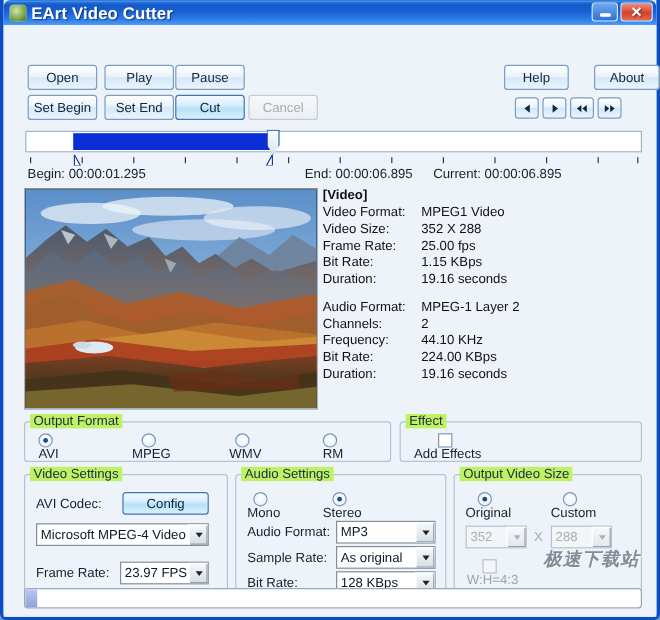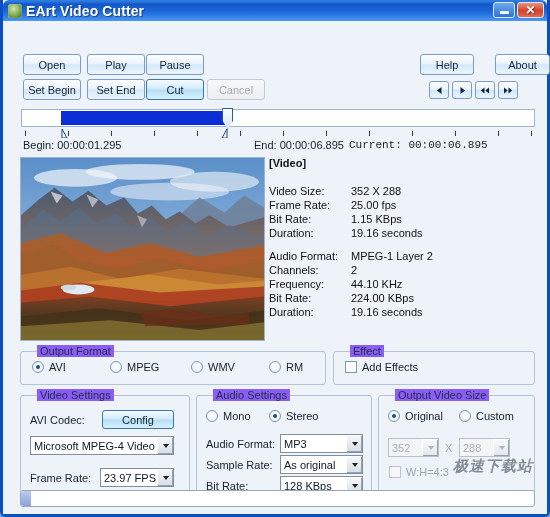--- a/index.html
+++ b/index.html
@@ -110,21 +110,21 @@
     box-sizing:border-box;
   }
   .ticks{position:absolute;left:18px;top:108px;width:514px;height:8px;}
   .ticks i{position:absolute;top:2px;width:1px;height:5px;background:#2b3a4a;display:block;}
   .marker{position:absolute;top:0px;width:7px;height:9px;}
   .marker svg{display:block;}
   .timelabels{position:absolute;left:18px;top:118px;width:514px;height:14px;}
   .timelabels span{position:absolute;top:0;white-space:nowrap;font-size:11px;color:#15202c;}
   #lbl-begin{left:2px;}
   #lbl-end{left:188px;padding-left:45px;}
-  #lbl-current{left:328px;font-family:Liberation Mono, monospace;}
+  #lbl-current{left:340px;}
 
   
   .preview{
     position:absolute;left:17px;top:136px;width:245px;height:184px;
     border:1px solid #9fb4c9;background:#000;box-sizing:border-box;
     overflow:hidden;
   }
   .preview svg{display:block;width:100%;height:100%;}
 
   
@@ -137,31 +137,31 @@
   .info-key{width:82px;flex:0 0 82px;}
   .info-val{flex:1 1 auto;}
   .info-gap{height:9px;}
 
   
   .group{
     position:absolute;border:1px solid #b3c4d6;border-radius:3px;
     box-sizing:border-box;background:transparent;
   }
   .group > legend,.group-title{
-    position:absolute;top:-7px;left:16px;background:#8b5cf6;
+    position:absolute;top:-7px;left:4px;background:#bef264;
     padding:0 3px;font-size:11px;color:#20303f;white-space:nowrap;
   }
   #grp-outfmt{left:17px;top:330px;width:306px;height:34px;}
   #grp-effect{left:330px;top:330px;width:202px;height:34px;}
   #grp-video{left:17px;top:374px;width:170px;height:104px;}
   #grp-audio{left:193px;top:374px;width:176px;height:104px;}
   #grp-size{left:375px;top:374px;width:157px;height:104px;}
 
   
-  .radio,.checkbox{display:inline-flex;align-items:center;position:absolute;white-space:nowrap;}
+  .radio,.checkbox{display:inline-flex;align-items:center;position:absolute;white-space:nowrap;flex-direction:column;}
   .rdot{
     width:12px;height:12px;border-radius:50%;box-sizing:border-box;
     border:1px solid #7c98b5;
     background:radial-gradient(circle at 50% 40%,#ffffff 0%,#eaf3fa 70%,#dfeaf3 100%);
     margin-right:5px;flex:0 0 auto;position:relative;
   }
   .rdot.on::after{
     content:"";position:absolute;left:3px;top:3px;width:4px;height:4px;
     border-radius:50%;background:#1d4d7a;
   }
@@ -370,20 +370,22 @@
         <path d="M0 146 L70 140 L150 150 L245 140 L245 184 L0 184 Z" fill="url(#fg)"></path>
         <path d="M0 160 L80 152 L170 164 L245 154 L245 184 L0 184 Z" fill="#3f3018" opacity="0.75"></path>
         <path d="M0 170 L90 164 L180 174 L245 166 L245 184 L0 184 Z" fill="#8a7a34" opacity="0.7"></path>
         <path d="M120 156 L160 152 L200 160 L230 156 L230 168 L125 170 Z" fill="#6c2d18" opacity="0.7"></path>
       </svg>
     </div>
 
     <div class="infopane">
       <div class="info-head">[Video]</div>
       <div class="info-row">
+          <span class="info-key">Video Format:</span>
+          <span class="info-val">MPEG1 Video</span>
         </div>
       <div class="info-row">
           <span class="info-key">Video Size:</span>
           <span class="info-val">352 X 288</span>
         </div>
       <div class="info-row">
           <span class="info-key">Frame Rate:</span>
           <span class="info-val">25.00 fps</span>
         </div>
       <div class="info-row">

